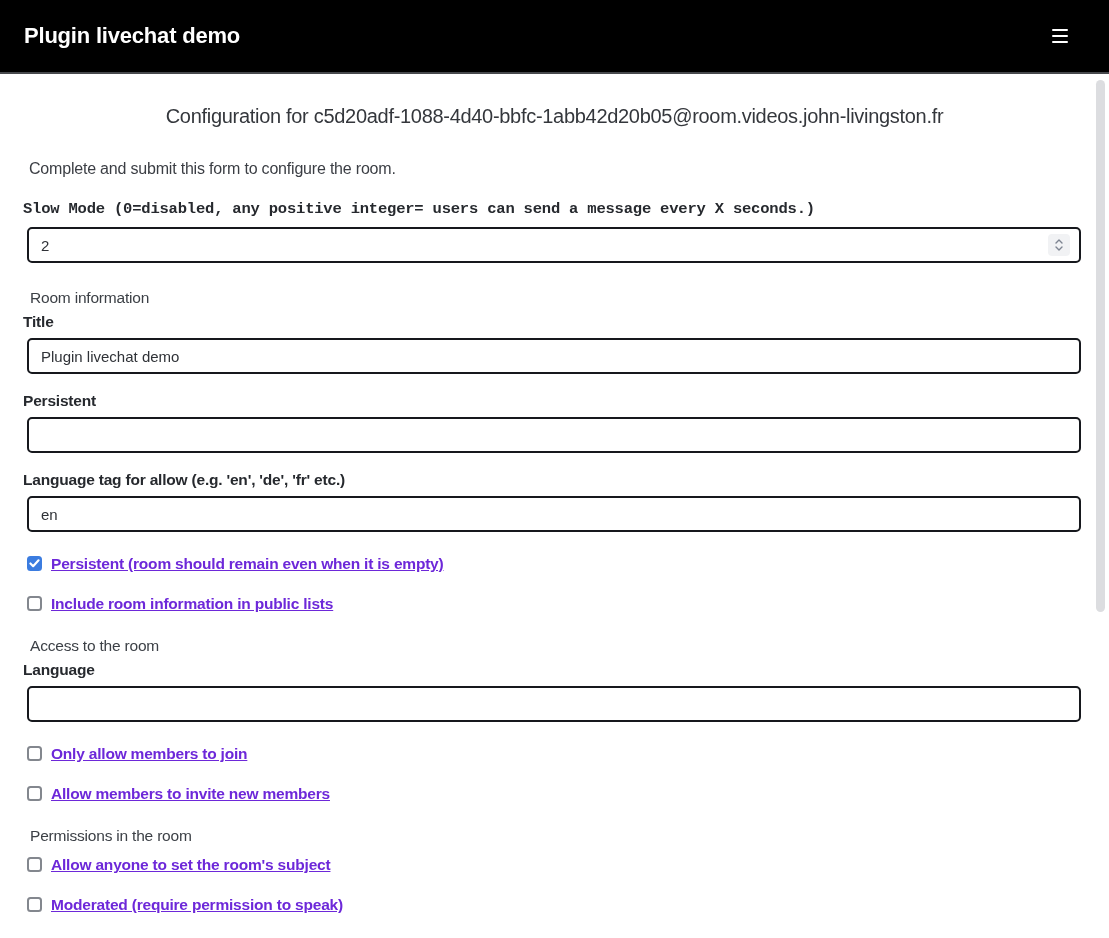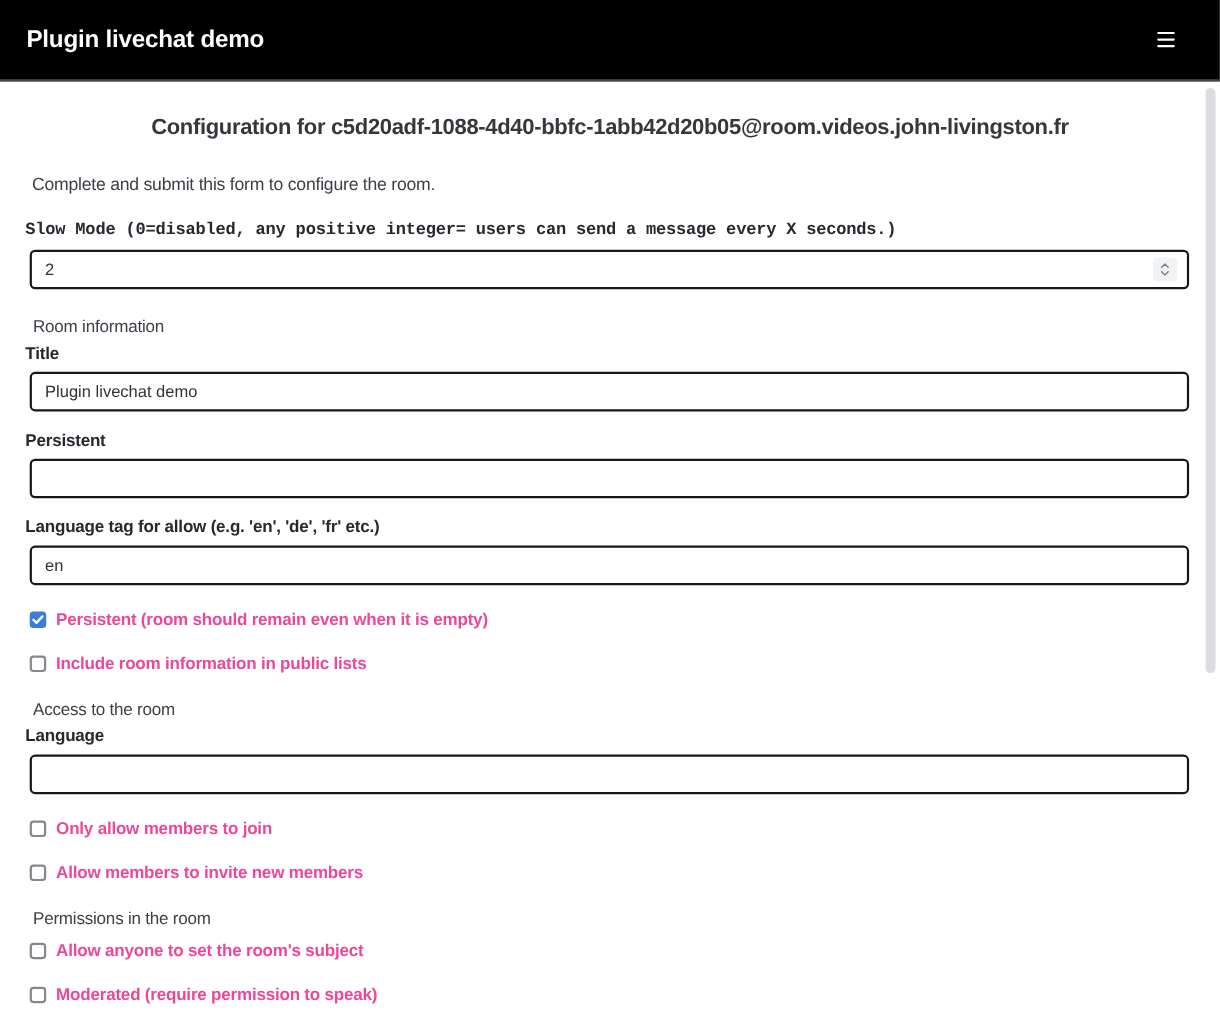--- a/index.html
+++ b/index.html
@@ -48,21 +48,21 @@
     width:9px;
     height:532px;
     background:#dcdde0;
     border-radius:5px;
   }
   
   .heading{
     margin-top:30px;
     text-align:center;
     font-size:20px;
-    font-weight:700;
+    font-weight:400;
     color:#34373c;
     letter-spacing:-0.3px;
     line-height:24px;
   }
   .instructions{
     margin:31px 0 0 29px;
     font-size:16px;
     line-height:19px;
     color:#3b3e44;
     letter-spacing:-0.2px;
@@ -144,22 +144,23 @@
     justify-content:center;
     margin-right:9px;
   }
   .cb .check{display:none;width:11px;height:9px;}
   .cb.checked{background:var(--accent);border-color:var(--accent);}
   .cb.checked .check{display:block;}
   .cb-label{
     font-size:15.5px;
     line-height:19px;
     font-weight:700;
-    color:#ec4899;
-    letter-spacing:-0.2px;
+    color:#6d28d9;
+    letter-spacing:-0.2px;
+    text-decoration:underline;
   }
 </style>
 </head>
 <body>
 
 <header class="topbar">
   <h1 class="topbar-title">Plugin livechat demo</h1>
   <button class="menu-btn">
     <span class="hamburger">
         <i></i>

